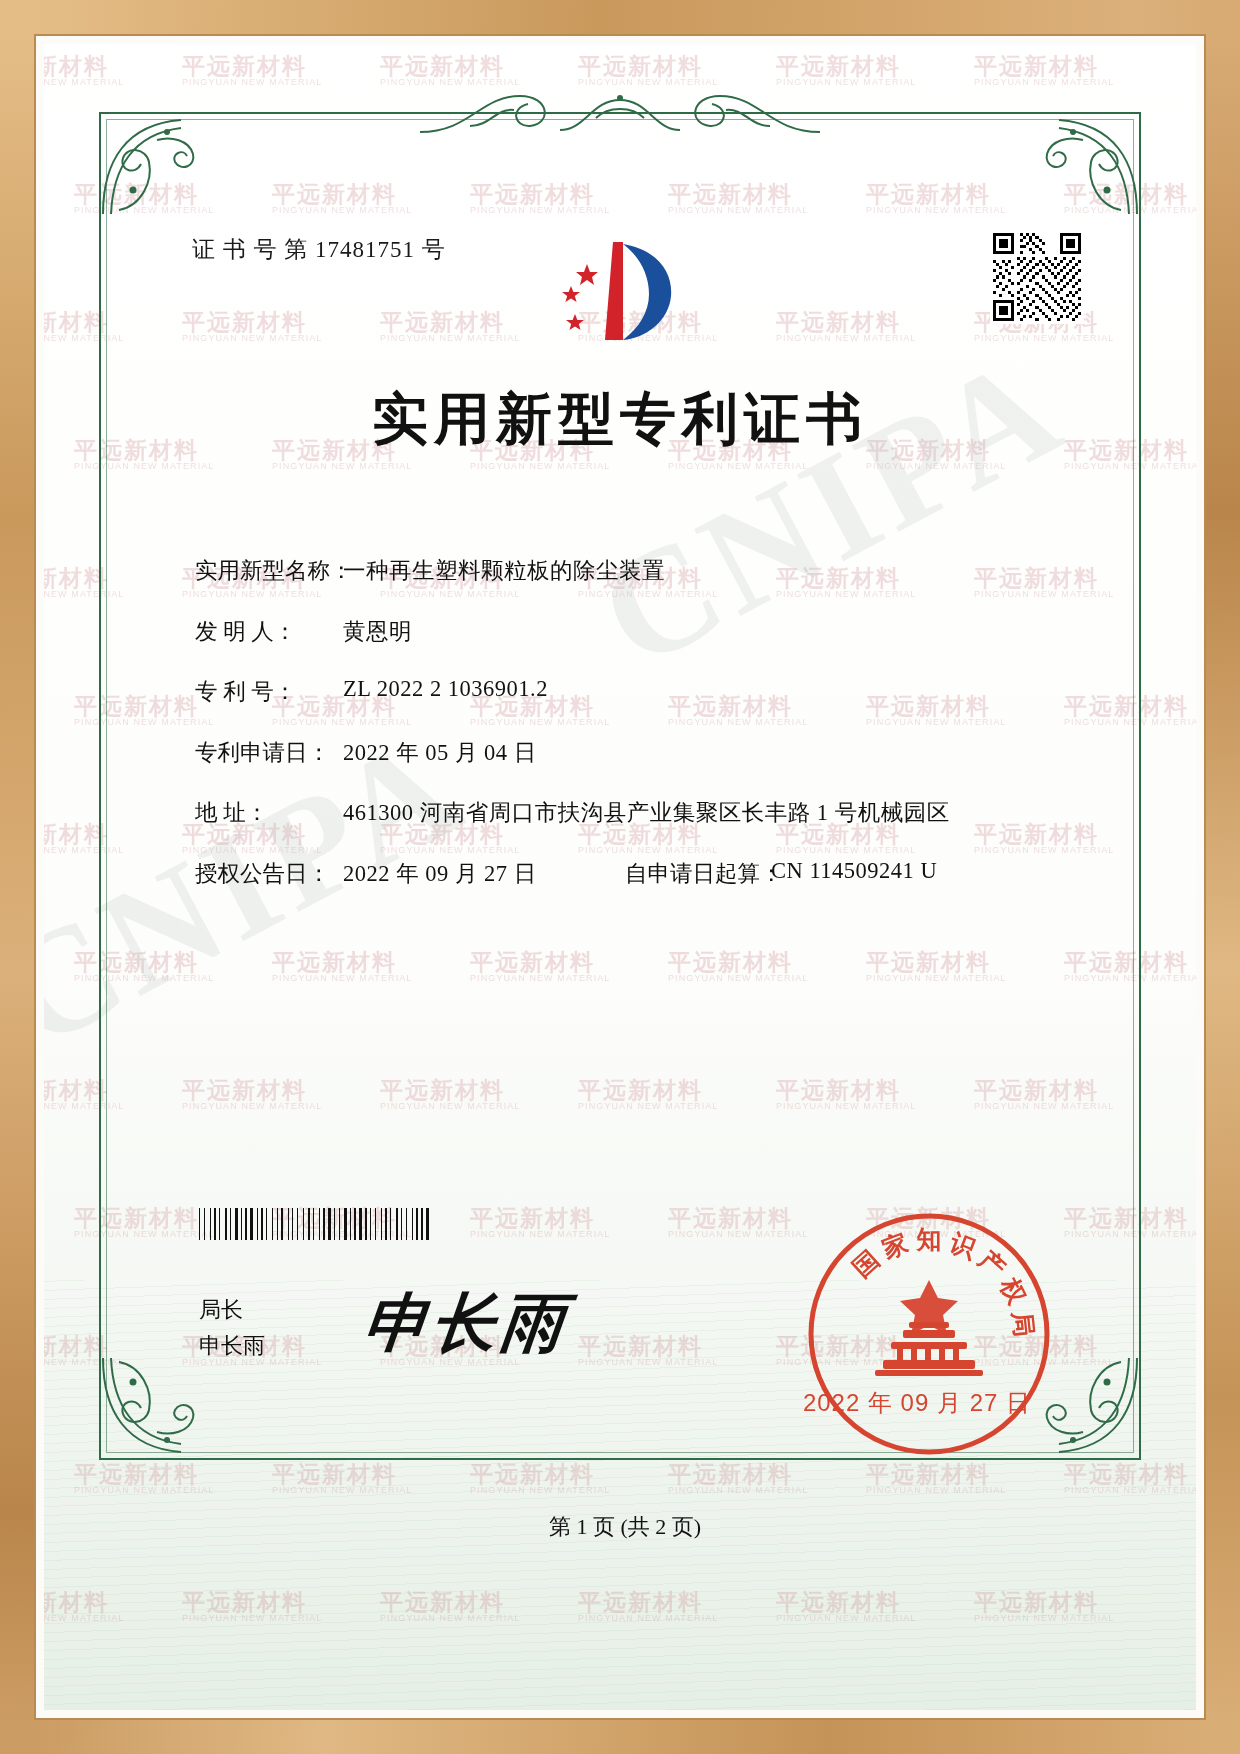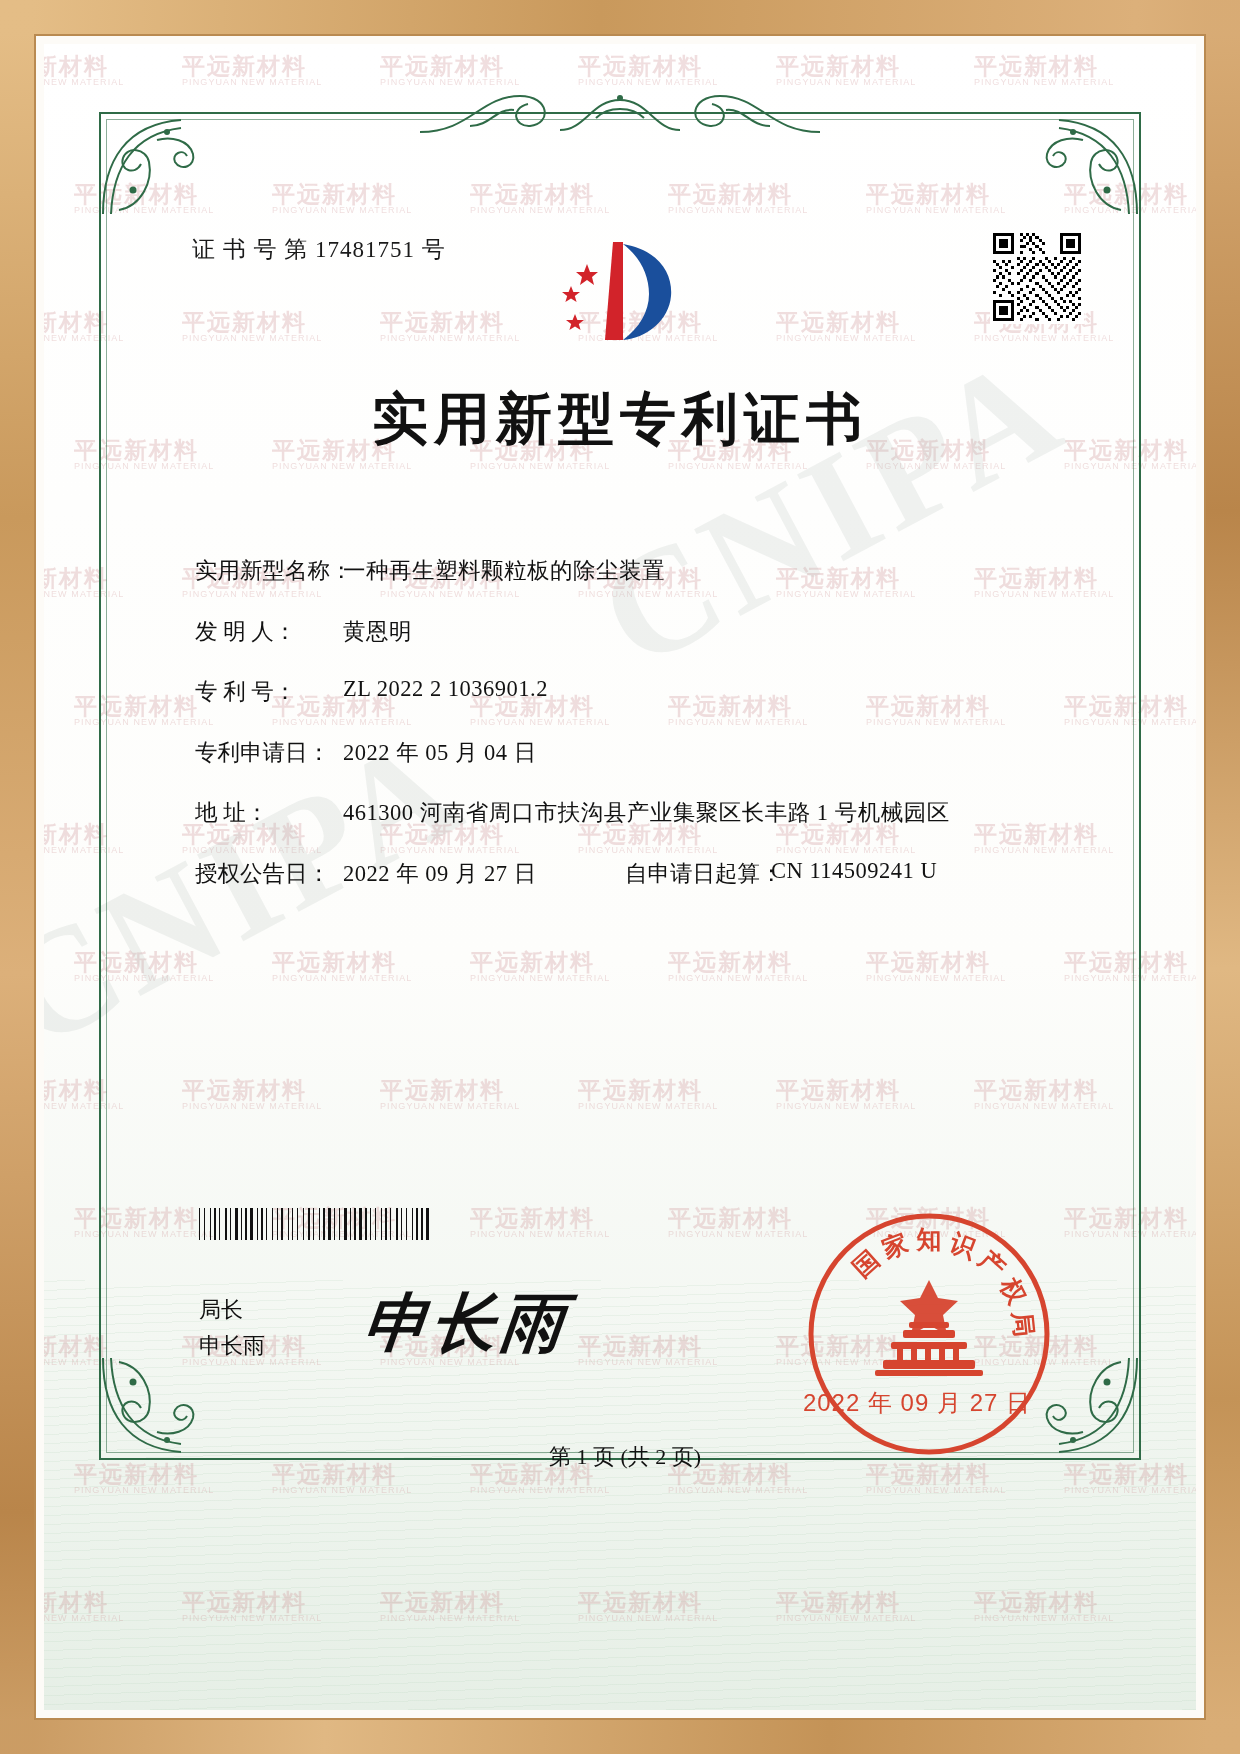--- a/index.html
+++ b/index.html
@@ -287,21 +287,21 @@
     top: 1275px;
     font-size: 24px;
     color: #d6452f;
     letter-spacing: 1px;
     font-family: "Liberation Sans", sans-serif;
   }
 
   .page-num {
     position: absolute;
     left: 0; right: 0;
-    top: 1398px;
+    top: 1468px;
     text-align: center;
     font-size: 22px;
     color: #111;
     padding-left: 10px;
   }
 
   .footer-note {
     position: absolute;
     left: 0; right: 0;
     top: 1518px;

